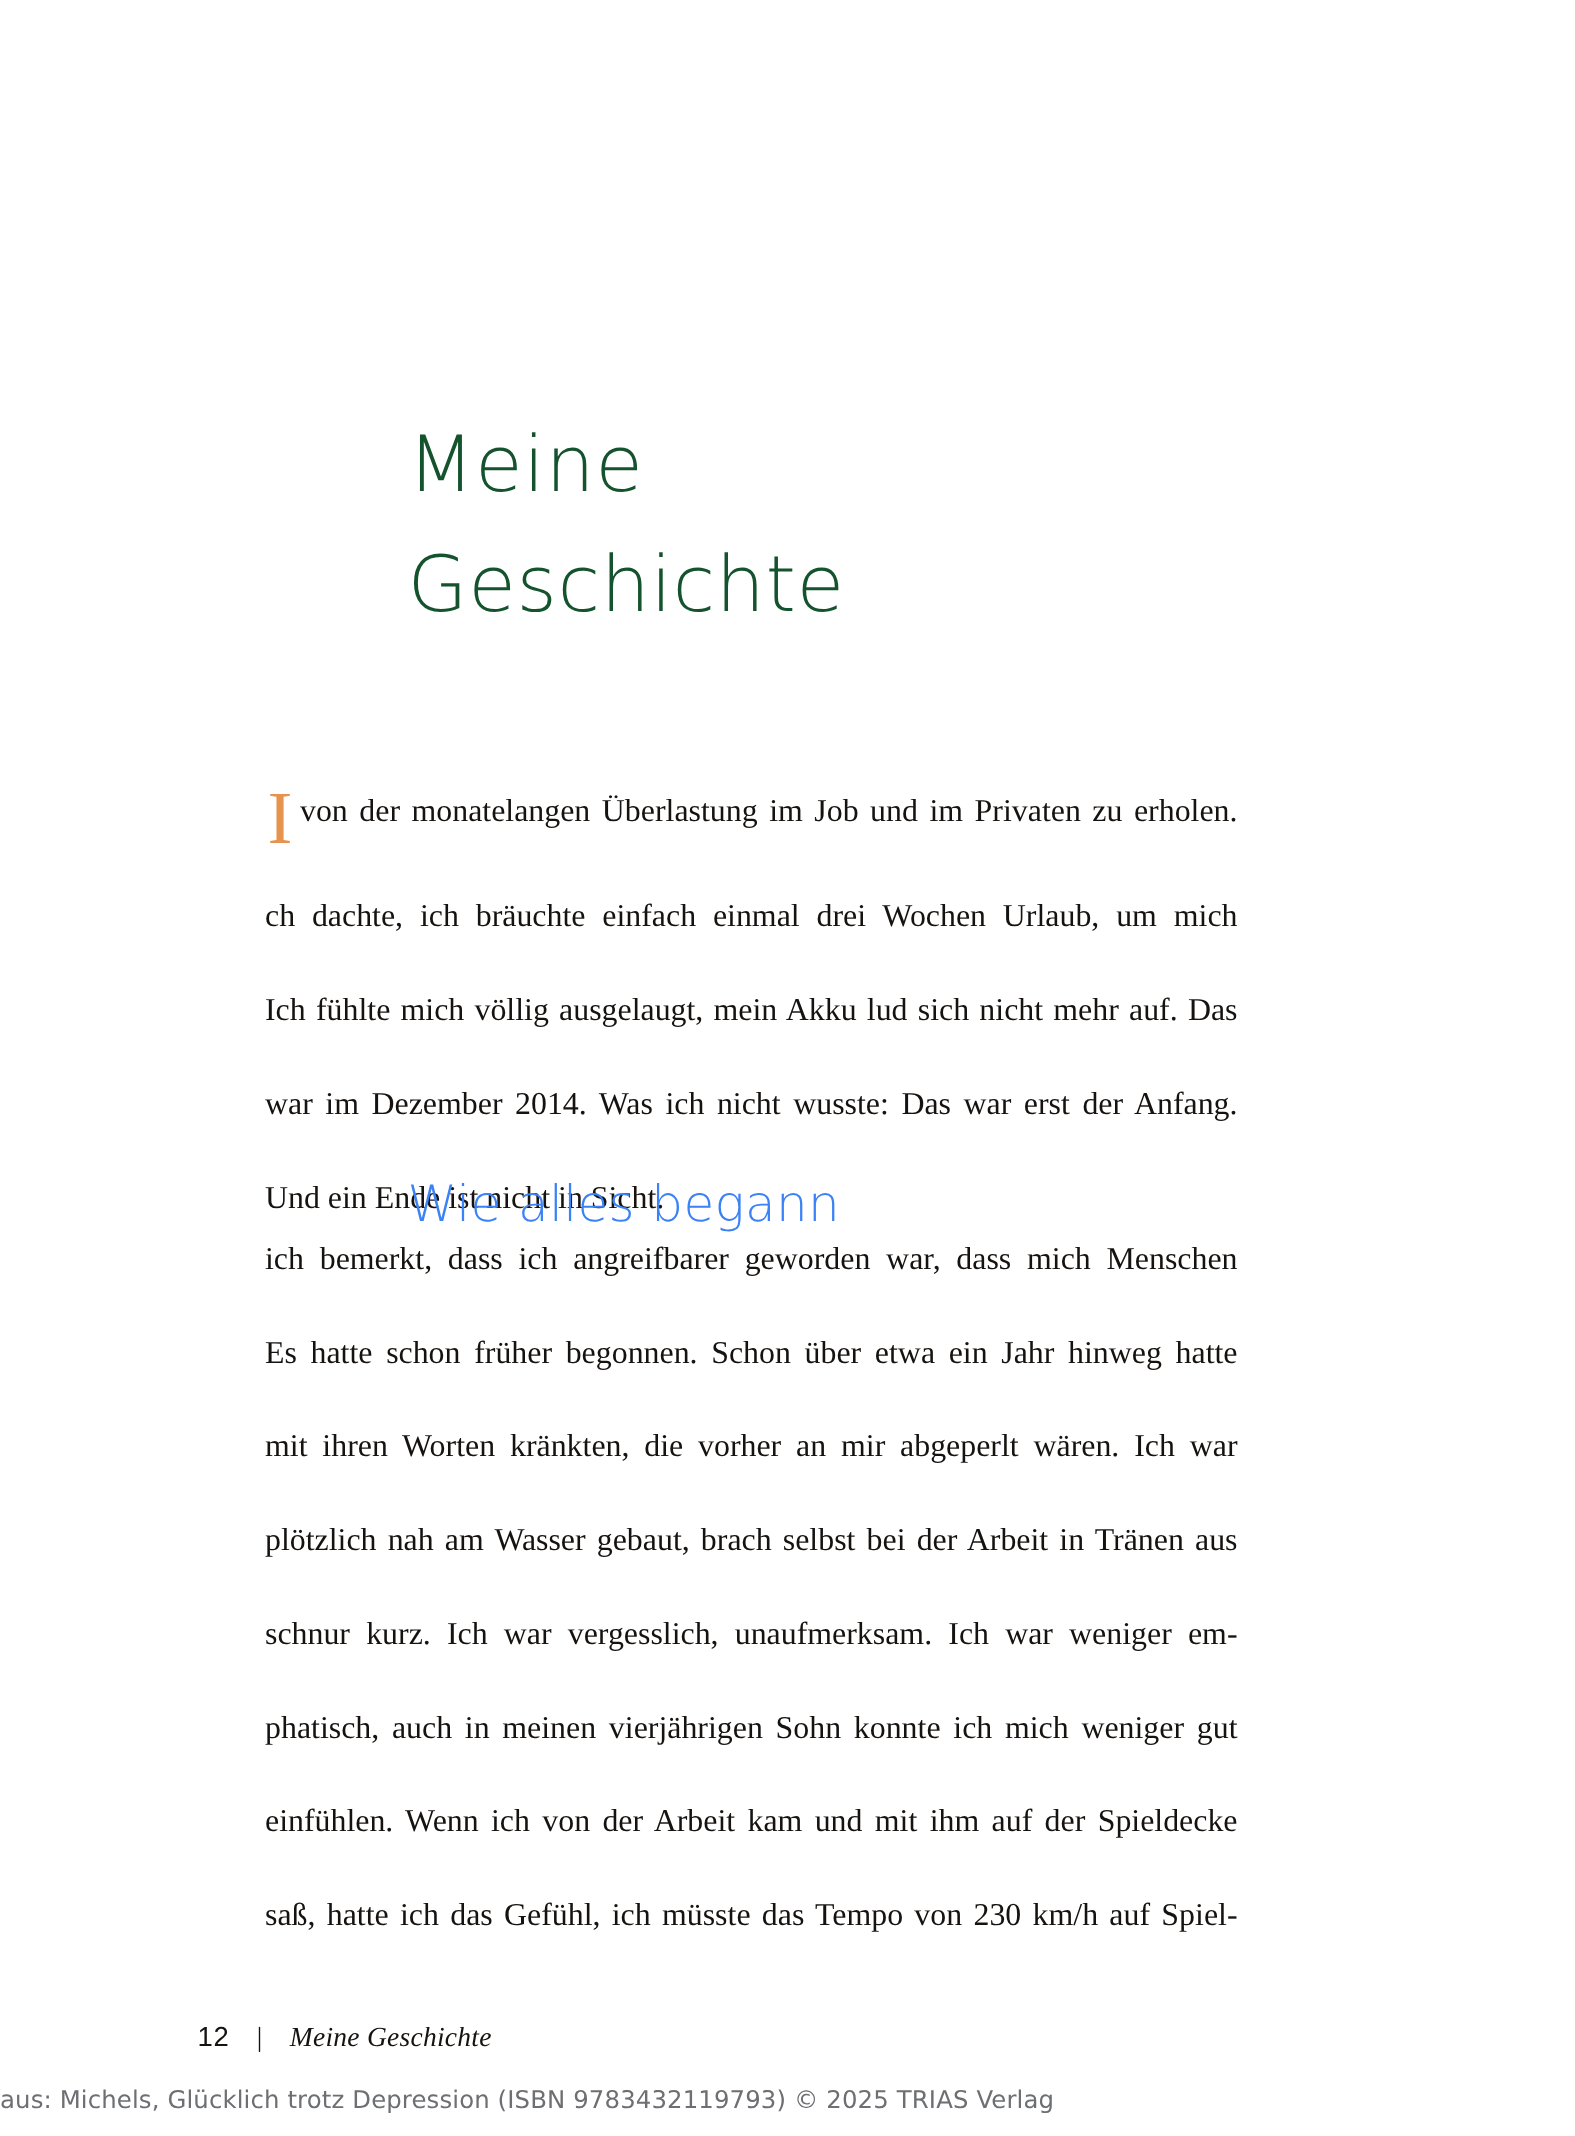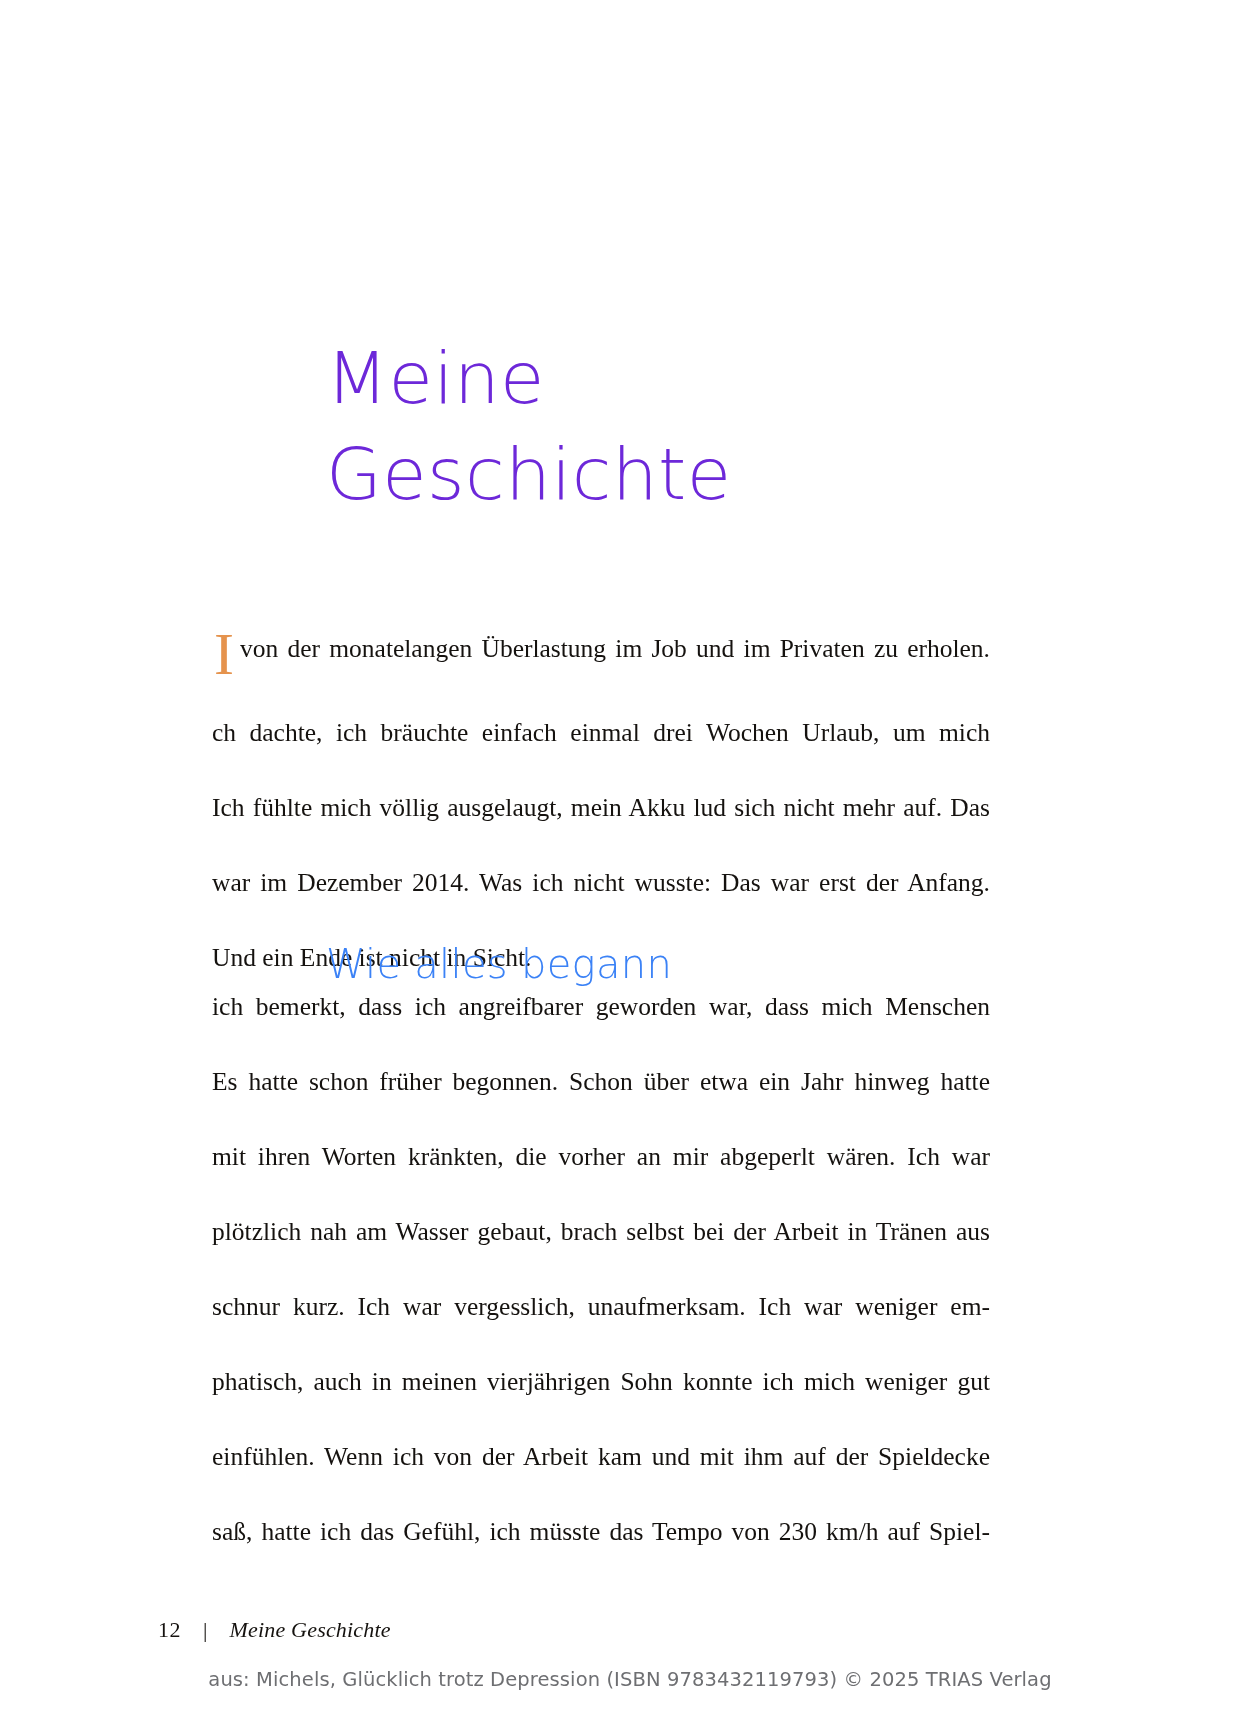--- a/index.html
+++ b/index.html
@@ -23,23 +23,23 @@
   }
 
   
   .chapter-title {
     position: absolute;
     left: 326px;
     top: 282px;
     width: 700px;
     font-family: "DejaVu Sans", sans-serif;
     font-weight: 300;
-    font-size: 72px;
+    font-size: 62px;
     line-height: 96px;
-    color: #6d28d9;
+    color: #14532d;
     letter-spacing: 0.5px;
     white-space: pre-line;
   }
 
   
   .body-col {
     position: absolute;
     left: 212px;
     width: 778px;
   }
@@ -106,21 +106,21 @@
   .footer {
     position: absolute;
     left: 158px;
     top: 1617px;
     display: flex;
     align-items: baseline;
     gap: 0;
     color: #15120f;
   }
   .footer .page-number {
-    font-family: Liberation Serif, serif;
+    font-family: Liberation Sans, sans-serif;
     font-size: 22px;
     letter-spacing: 0.5px;
   }
   .footer .sep {
     font-family: "Liberation Serif", serif;
     font-size: 22px;
     padding: 0 22px;
     color: #15120f;
   }
   .footer .running-head {
@@ -128,21 +128,20 @@
     font-style: italic;
     font-size: 22px;
     letter-spacing: 0.2px;
   }
 
   .source-line {
     position: absolute;
     left: 0;
     right: 0;
     top: 1668px;
-    text-align: center;
     font-family: "DejaVu Sans", sans-serif;
     font-size: 19.5px;
     color: #6e6f72;
     letter-spacing: 0.1px;
   }
 </style>
 </head>
 <body>
 
 <div class="page">

